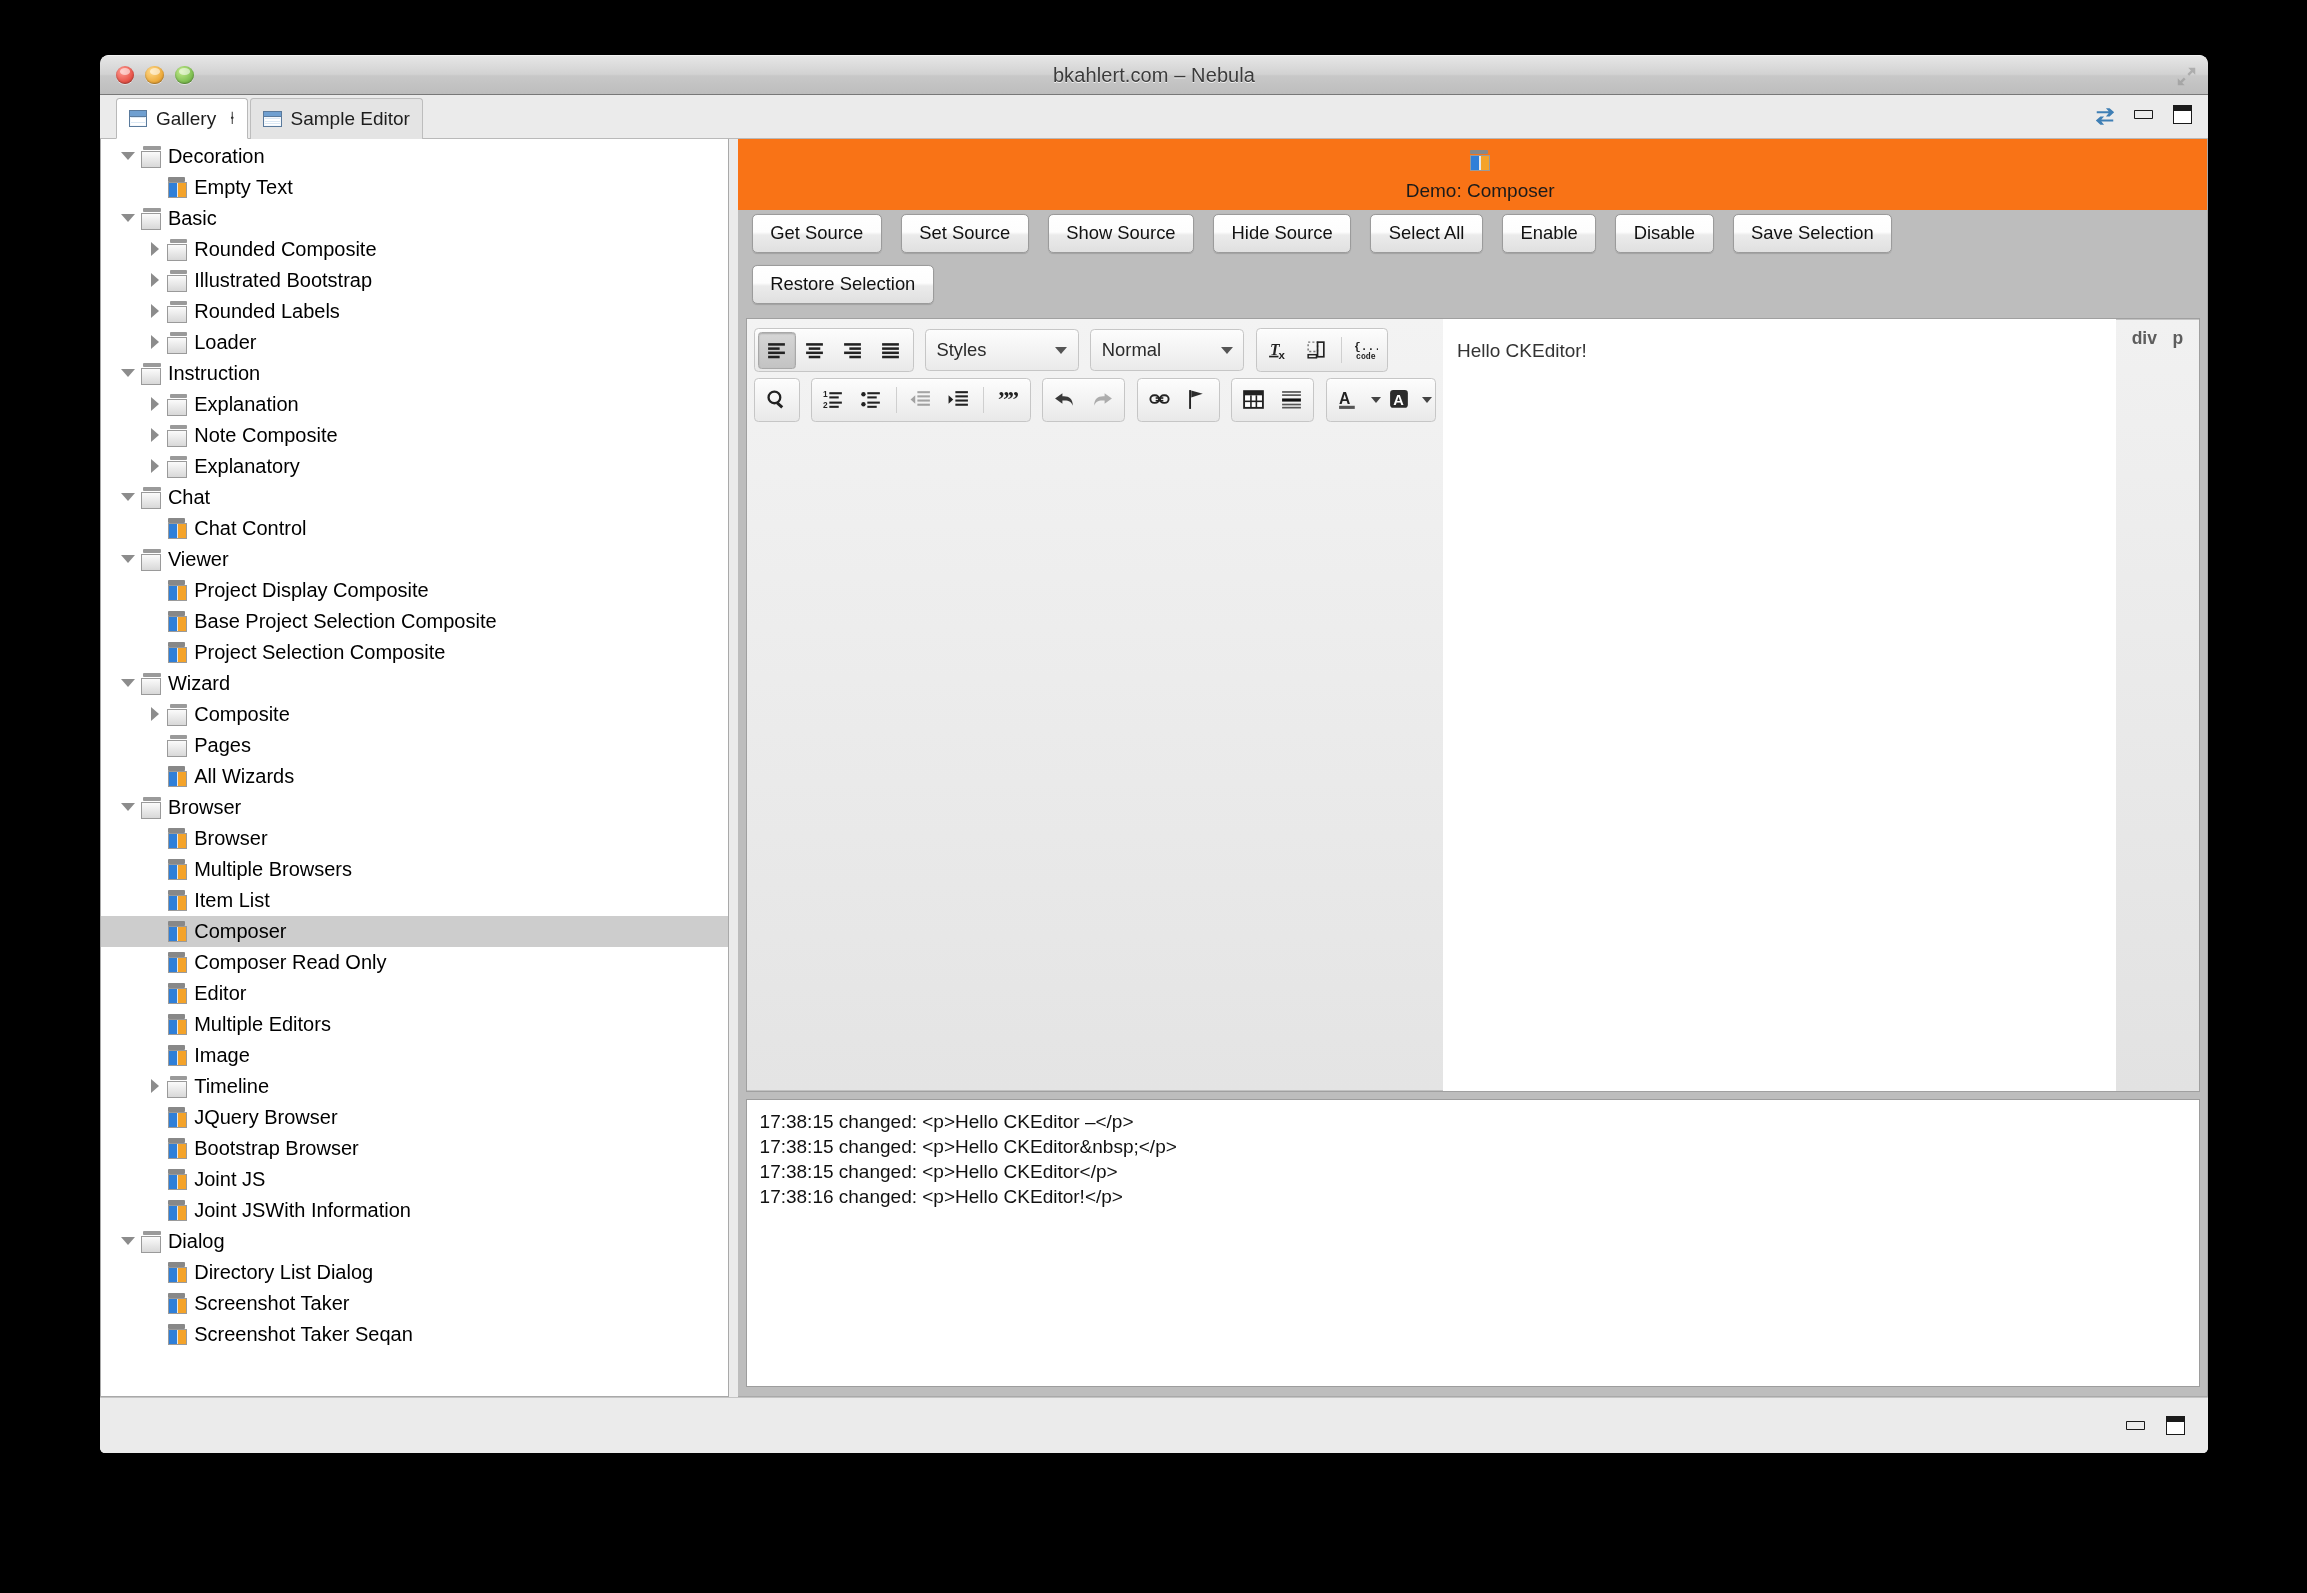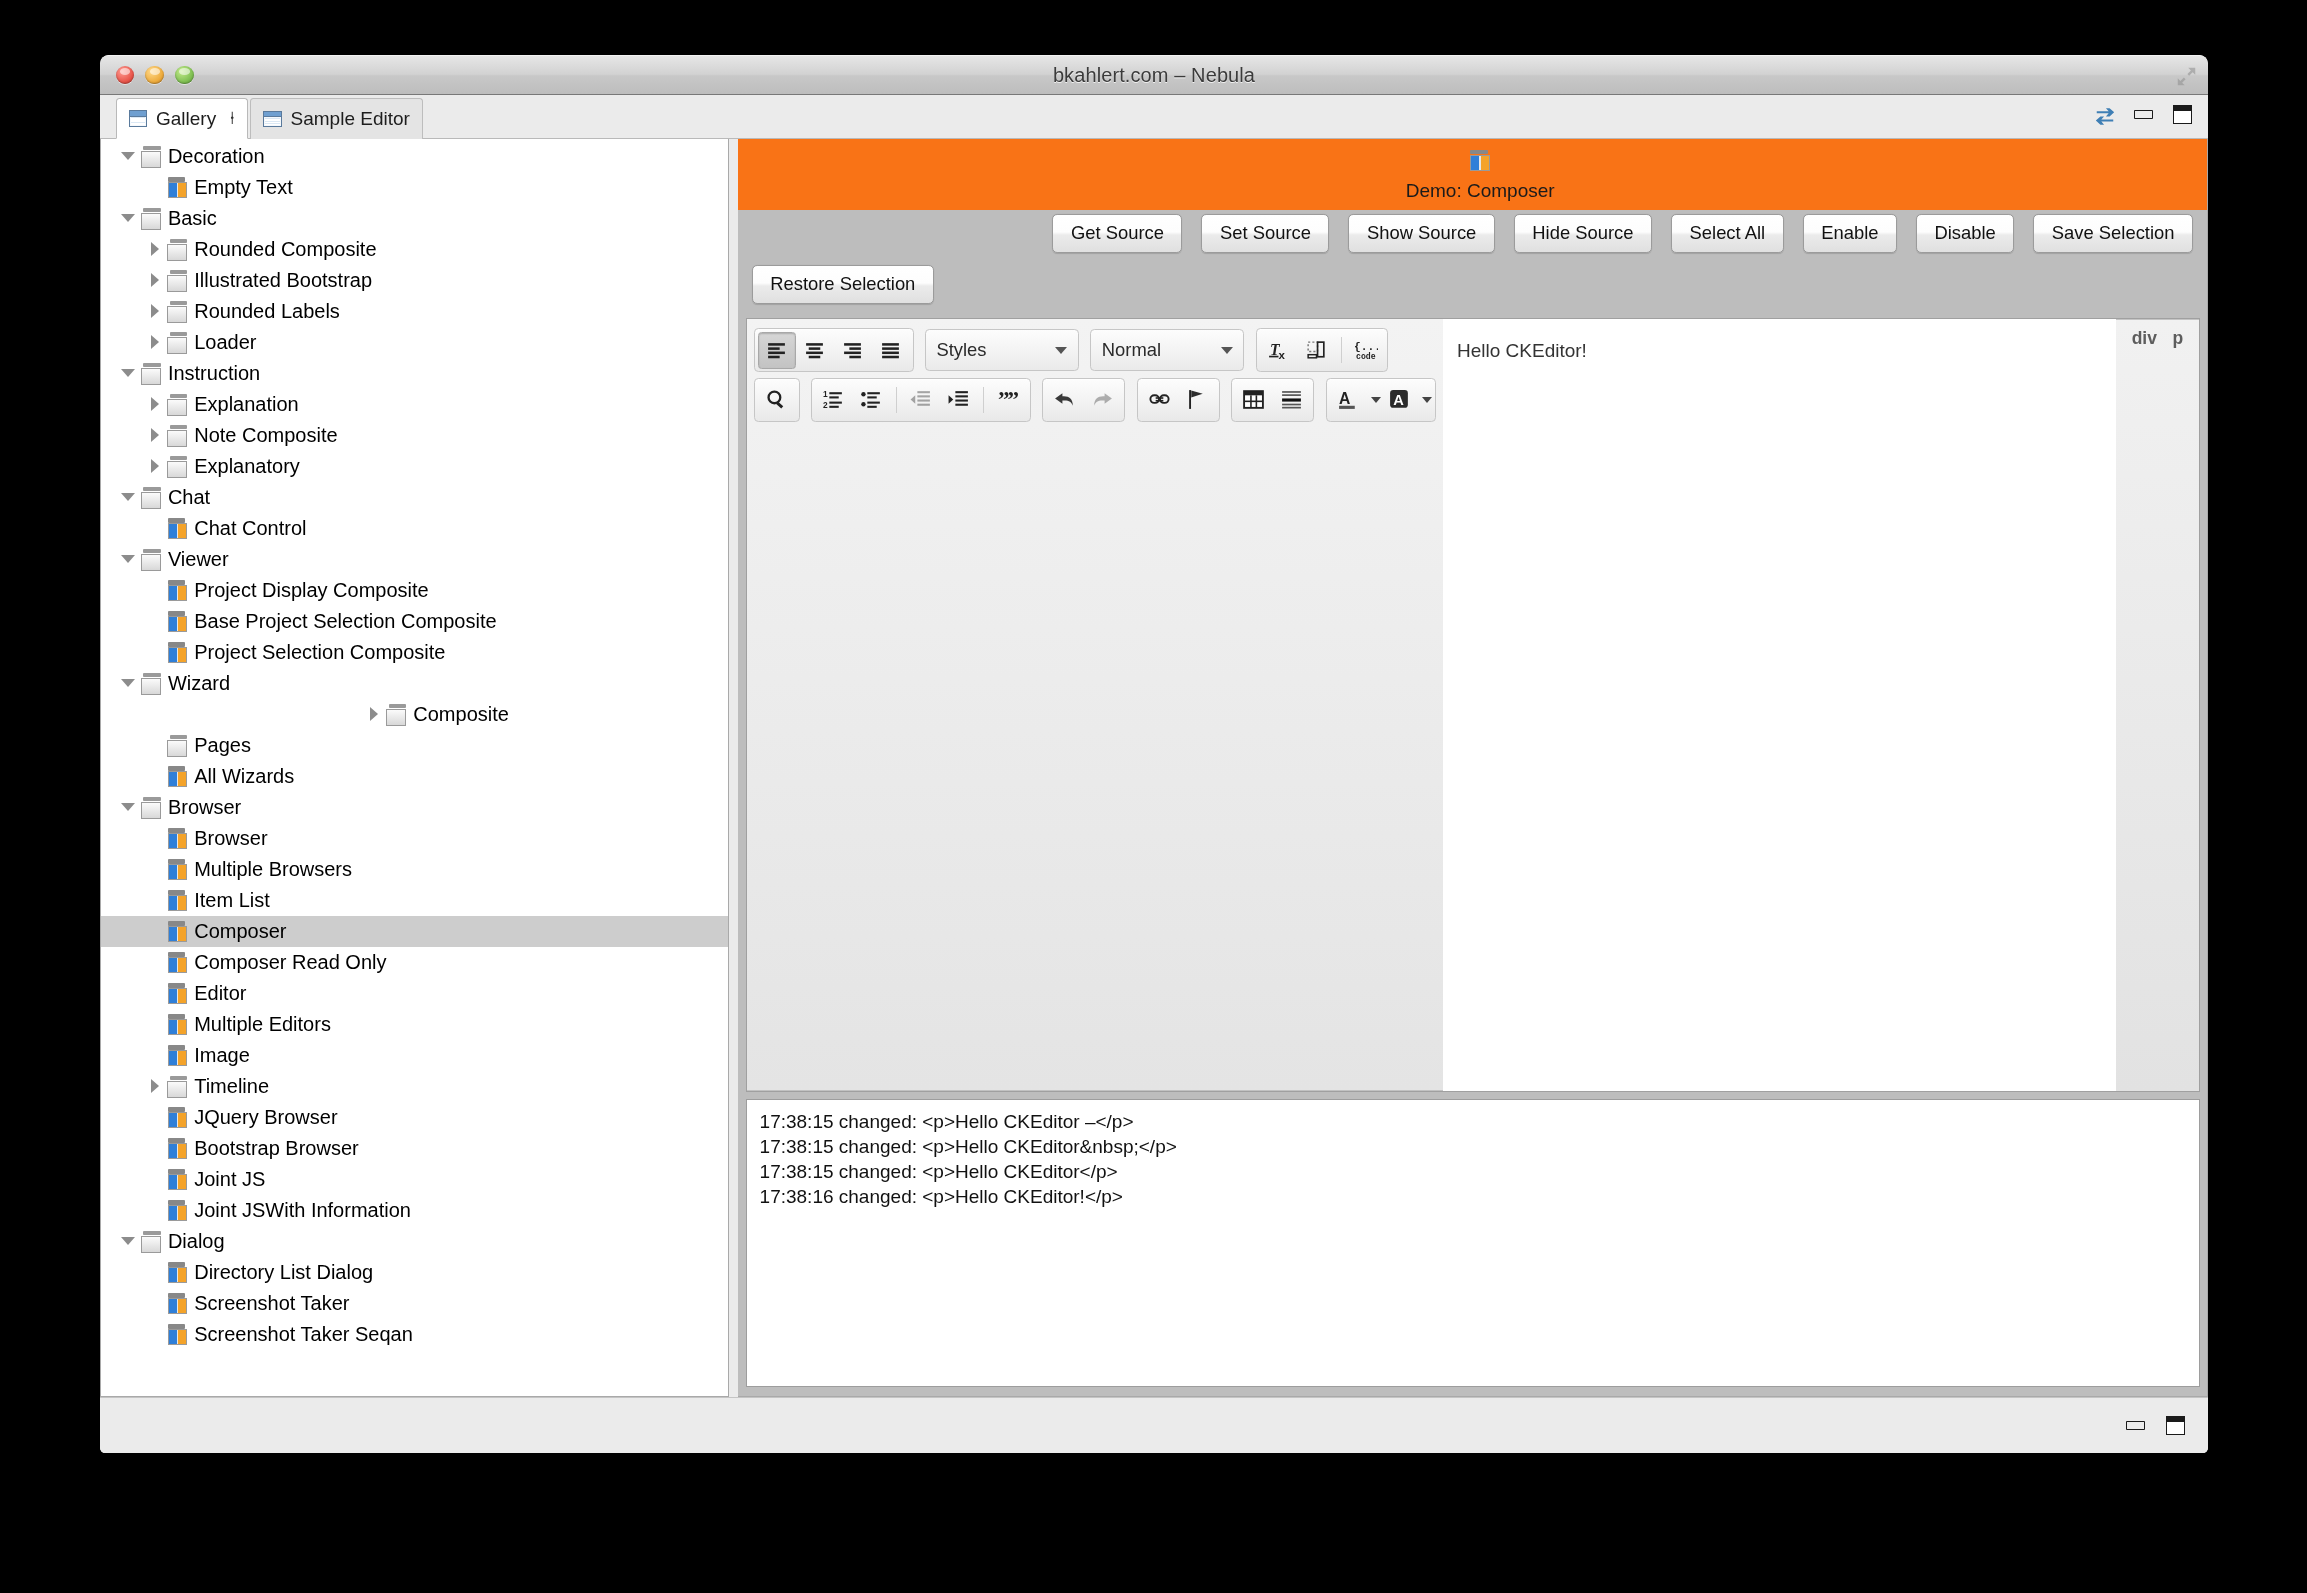--- a/index.html
+++ b/index.html
@@ -161,21 +161,21 @@
     display: flex; align-items: center; gap: 7px;
     padding: 10.5px 0 8.7px 15.7px;
     font-size: 19px; color: #1b1b1b;
     background: #f97316;
     flex-direction: column;
   }
   #demo-header .cicon { margin-right: 0; }
   #buttonbar {
     background: #bdbdbd;
     padding: 3.5px 14px 12.2px 14px;
-    display: flex; flex-wrap: wrap; gap: 6px 19px; justify-content: flex-end;
+    display: flex; flex-wrap: wrap; gap: 6px 19px;
   }
   .pushbtn {
     font-family: "Liberation Sans", sans-serif;
     font-size: 18.4px; color: #111;
     padding: 7px 17.5px 7.9px 17.5px;
     min-height: 37px;
     background: linear-gradient(to bottom, #ffffff 0%, #fdfdfd 46%, #ebebeb 54%, #e0e0e0 100%);
     border: 0.9px solid #9b9b9b;
     border-radius: 5.2px;
     box-shadow: 0 0.9px 0.9px rgba(0,0,0,.14), inset 0 0.9px 0 #fff;
@@ -422,21 +422,21 @@
             <span class="cicon"></span>
             <span class="node-label">Project Selection Composite</span>
           </div>
           <div class="node" style="padding-left: 15.7px;">
             <span class="twisty">
               <span class="tw open"></span>
             </span>
             <span class="ficon"></span>
             <span class="node-label">Wizard</span>
           </div>
-          <div class="node" style="padding-left: 42px; justify-content: center;">
+          <div class="node" style="padding-left: 42px;">
             <span class="twisty">
               <span class="tw closed"></span>
             </span>
             <span class="ficon"></span>
             <span class="node-label">Composite</span>
           </div>
           <div class="node" style="padding-left: 42px;">
             <span class="twisty"></span>
             <span class="ficon"></span>
             <span class="node-label">Pages</span>

